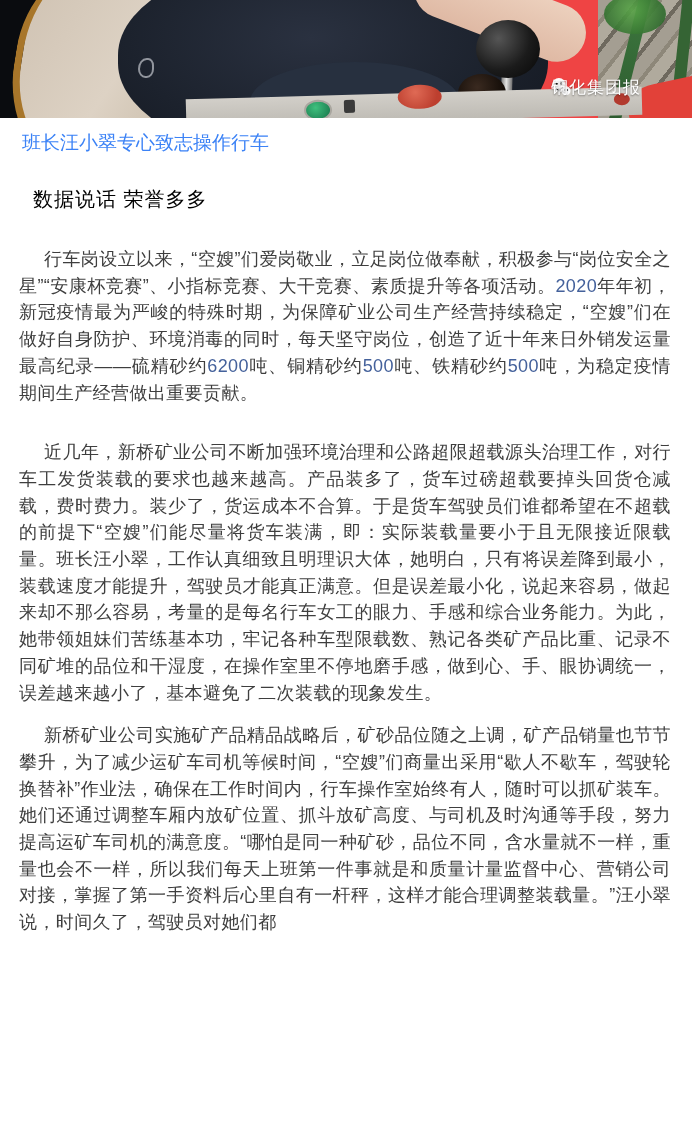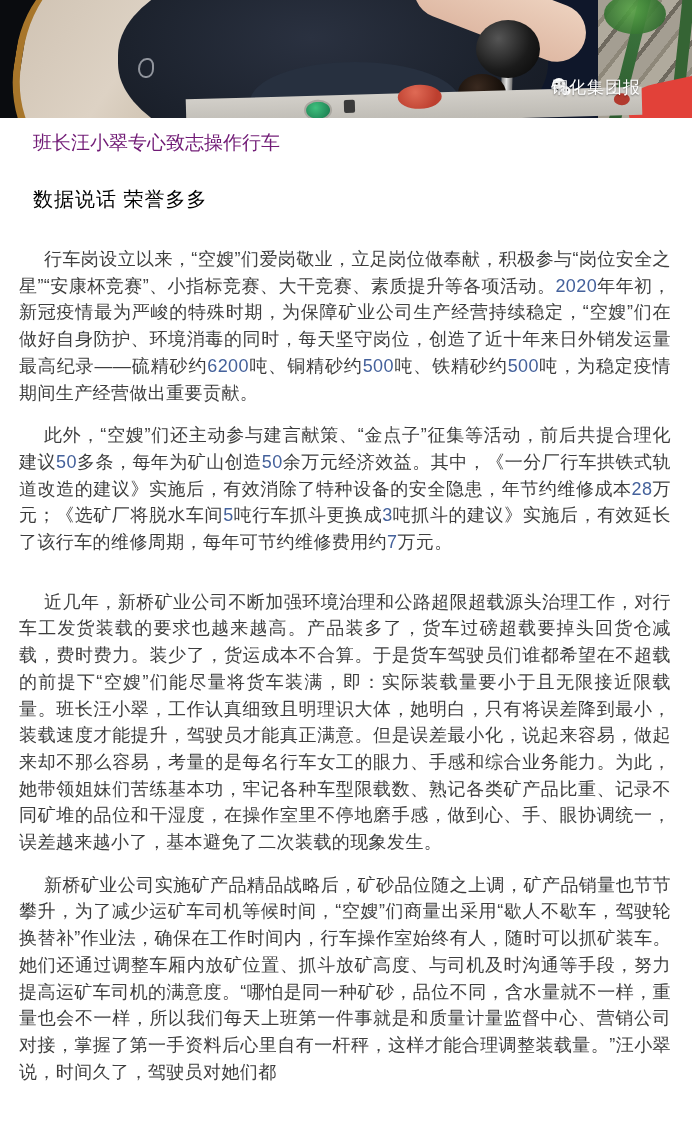--- a/index.html
+++ b/index.html
@@ -2,21 +2,21 @@
 <html><head>
 <meta charset="utf-8">
 <style>
   html,body{margin:0;padding:0;}
   body{
     width:692px;height:1124px;overflow:hidden;background:#ffffff;
     font-family:"Liberation Sans","DejaVu Sans",sans-serif;
     color:#3e3e3e;
   }
   
-  .photo{position:relative;width:692px;height:118px;background:#0f172a;overflow:hidden;}
+  .photo{position:relative;width:692px;height:118px;background:#ef4444;overflow:hidden;}
   .photo *{position:absolute;}
   .ph-left-dark{left:0;top:0;width:40px;height:118px;background:#0a0c0f;}
   .ph-chair{left:14px;top:-34px;width:150px;height:200px;background:linear-gradient(115deg,#cfc2b2,#ddd2c4 60%,#c9bca9);
     border-radius:46% 40% 42% 48%;border-left:7px solid #a8762a;border-bottom:9px solid #7e5a1e;transform:rotate(9deg);}
   .ph-torso{left:118px;top:-46px;width:430px;height:210px;background:radial-gradient(ellipse at 45% 40%,#2a3140 0%,#1c222d 55%,#12161e 100%);border-radius:48%;}
   .ph-pants{left:250px;top:62px;width:210px;height:80px;background:#27303f;border-radius:50%;}
   .ph-zipper{left:138px;top:58px;width:12px;height:16px;border:2px solid #cfd3d8;border-radius:60% 40% 50% 50%;opacity:.65;background:transparent;}
   .ph-arm{left:410px;top:-18px;width:180px;height:58px;background:linear-gradient(180deg,#ecd0bd,#dfb9a4);border-radius:30px;transform:rotate(21deg);}
   .ph-ball{left:476px;top:20px;width:64px;height:58px;border-radius:50%;background:radial-gradient(circle at 35% 32%,#555 0%,#1b1b1b 55%,#060606 100%);}
   .ph-ball2{left:458px;top:74px;width:48px;height:38px;border-radius:50%;background:radial-gradient(circle at 40% 35%,#3a2a20,#140d08 70%);}
@@ -29,21 +29,21 @@
   .ph-window{left:598px;top:0;width:94px;height:118px;
     background:repeating-linear-gradient(128deg,#a49e92 0 13px,#8d8779 13px 17px,#b0aa9d 17px 30px,#6e695e 30px 34px);}
   .ph-frame-green{left:624px;top:-8px;width:12px;height:134px;background:linear-gradient(180deg,#3f7a40,#2c5a2e);transform:rotate(14deg);}
   .ph-frame-green2{left:676px;top:-6px;width:12px;height:132px;background:#356434;transform:rotate(6deg);}
   .ph-plant{left:604px;top:-6px;width:62px;height:40px;border-radius:50%;background:radial-gradient(circle at 45% 40%,#5aa649,#2f6b2d 75%);opacity:.9;}
   .ph-red-corner{left:628px;top:82px;width:76px;height:50px;background:#e24139;border-radius:40% 10% 0 0;transform:rotate(-12deg);}
   .watermark{left:551px;top:77px;display:flex;align-items:center;gap:5px;color:#ffffff;
     font-size:17px;letter-spacing:1px;text-shadow:0 1px 2px rgba(0,0,0,.45);white-space:nowrap;}
   .watermark svg{position:static;display:block;}
   
-  .caption{margin:12px 5px 0 33px;font-size:19px;color:#701a75;}
+  .caption{margin:12px 5px 0 22px;font-size:19px;color:#3b82f6;}
   .article{padding:0 5px 0 3px;}
   .heading{margin:30px 0 0 30px;font-size:20px;font-weight:normal;color:#000000;letter-spacing:1px;}
   .paras{margin-top:33px;}
   .para{margin:16px;font-size:18px;line-height:26.7px;text-indent:25px;text-align:justify;
     word-break:break-all;letter-spacing:.4px;color:#3e3e3e;}
   .num{color:#44619b;}
 </style>
 </head>
 <body>
 
@@ -84,21 +84,20 @@
   </div>
 </div>
 
 <div class="caption">班长汪小翠专心致志操作行车</div>
 
 <div class="article">
   <section>
     <h2 class="heading">数据说话 荣誉多多</h2>
     <div class="paras">
         <p class="para">行车岗设立以来，“空嫂”们爱岗敬业，立足岗位做奉献，积极参与“岗位安全之星”“安康杯竞赛”、小指标竞赛、大干竞赛、素质提升等各项活动。<span class="num">2020</span>年年初，新冠疫情最为严峻的特殊时期，为保障矿业公司生产经营持续稳定，“空嫂”们在做好自身防护、环境消毒的同时，每天坚守岗位，创造了近十年来日外销发运量最高纪录——硫精砂约<span class="num">6200</span>吨、铜精砂约<span class="num">500</span>吨、铁精砂约<span class="num">500</span>吨，为稳定疫情期间生产经营做出重要贡献。</p>
-        <p class="para">此外，“空嫂”们还主动参与建言献策、“金点子”征集等活动，前后共提合理化建议<span class="num">50</span>多条，每年为矿山创造<span class="num">50</span>余万元经济效益。其中，《一分厂行车拱铁式轨道改造的建议》实施后，有效消除了特种设备的安全隐患，年节约维修成本<span class="num">28</span>万元；《选矿厂将脱水车间<span class="num">5</span>吨行车抓斗更换成<span class="num">3</span>吨抓斗的建议》实施后，有效延长了该行车的维修周期，每年可节约维修费用约<span class="num">7</span>万元。</p>
       </div>
   </section>
   <section>
     <div class="paras">
         <p class="para">近几年，新桥矿业公司不断加强环境治理和公路超限超载源头治理工作，对行车工发货装载的要求也越来越高。产品装多了，货车过磅超载要掉头回货仓减载，费时费力。装少了，货运成本不合算。于是货车驾驶员们谁都希望在不超载的前提下“空嫂”们能尽量将货车装满，即：实际装载量要小于且无限接近限载量。班长汪小翠，工作认真细致且明理识大体，她明白，只有将误差降到最小，装载速度才能提升，驾驶员才能真正满意。但是误差最小化，说起来容易，做起来却不那么容易，考量的是每名行车女工的眼力、手感和综合业务能力。为此，她带领姐妹们苦练基本功，牢记各种车型限载数、熟记各类矿产品比重、记录不同矿堆的品位和干湿度，在操作室里不停地磨手感，做到心、手、眼协调统一，误差越来越小了，基本避免了二次装载的现象发生。</p>
         <p class="para">新桥矿业公司实施矿产品精品战略后，矿砂品位随之上调，矿产品销量也节节攀升，为了减少运矿车司机等候时间，“空嫂”们商量出采用“歇人不歇车，驾驶轮换替补”作业法，确保在工作时间内，行车操作室始终有人，随时可以抓矿装车。她们还通过调整车厢内放矿位置、抓斗放矿高度、与司机及时沟通等手段，努力提高运矿车司机的满意度。“哪怕是同一种矿砂，品位不同，含水量就不一样，重量也会不一样，所以我们每天上班第一件事就是和质量计量监督中心、营销公司对接，掌握了第一手资料后心里自有一杆秤，这样才能合理调整装载量。”汪小翠说，时间久了，驾驶员对她们都</p>
       </div>
   </section>
 </div>
 

